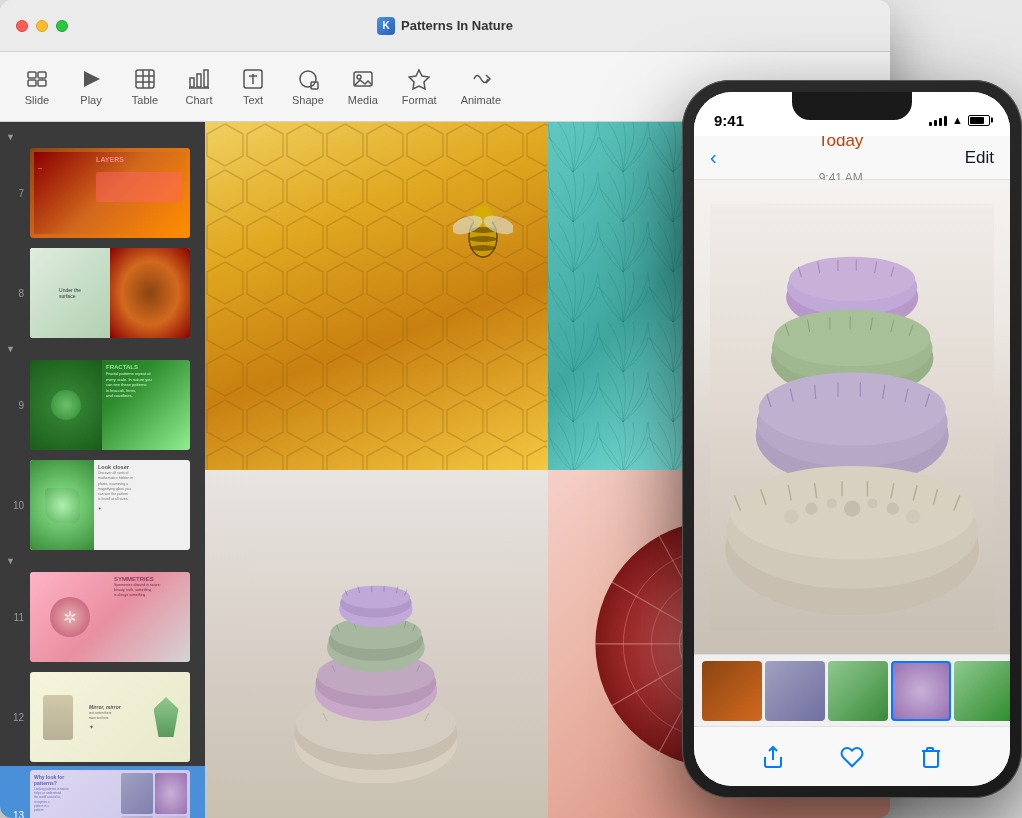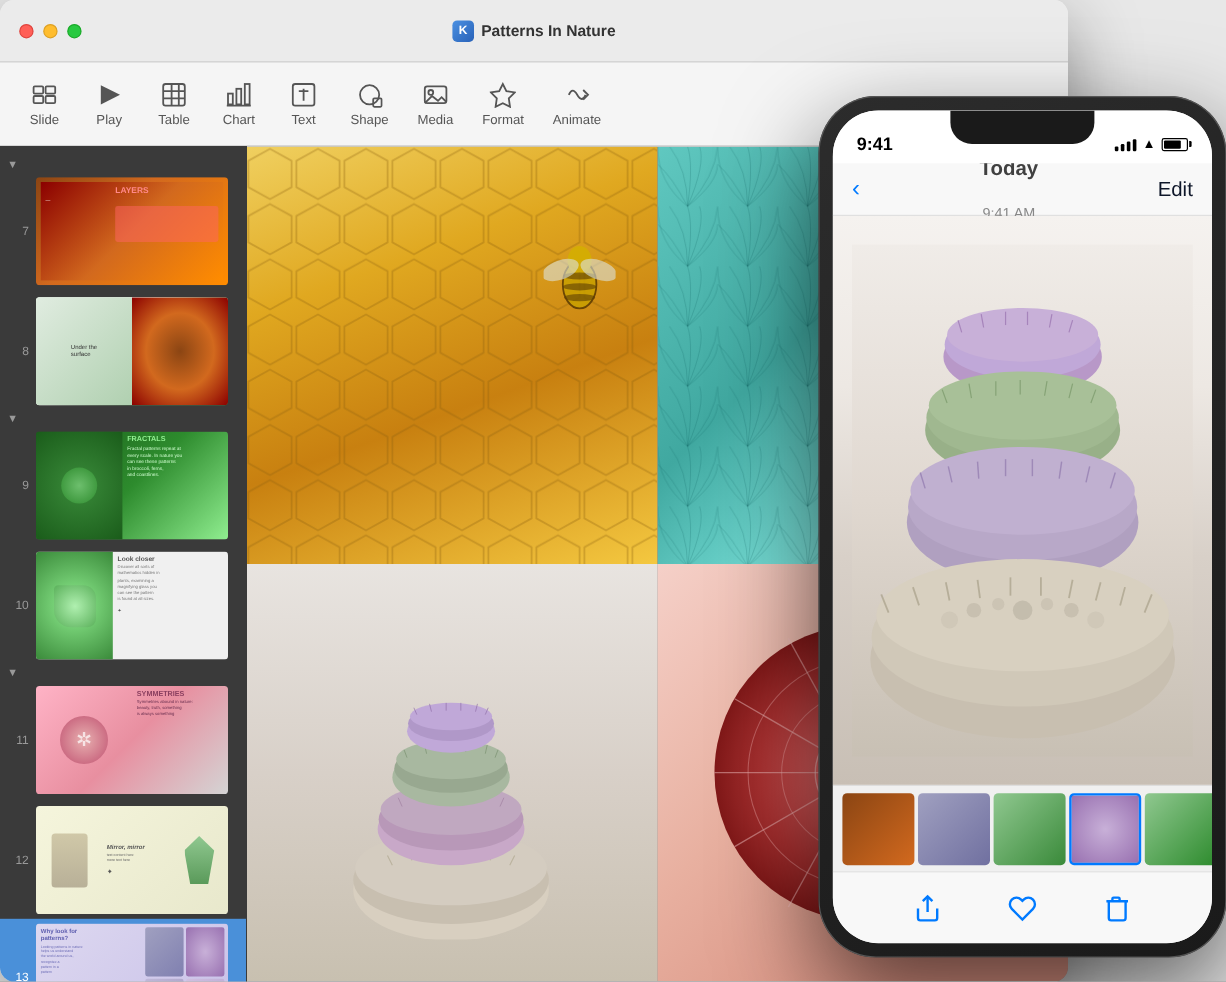--- a/index.html
+++ b/index.html
@@ -295,22 +295,22 @@
       font-size: 17px;
     }
     .nav-title-area {
       flex: 1;
       display: flex;
       flex-direction: column;
       align-items: center;
     }
     .nav-title {
       font-size: 17px;
-      font-weight: 700;
-      color: #404040;
+      font-weight: 400;
+      color: #c2410c;
     }
     .nav-subtitle {
       font-size: 12px;
       color: #888;
       margin-top: 20px;
     }
     .nav-edit {
       color: #0f172a;
       font-size: 17px;
     }

